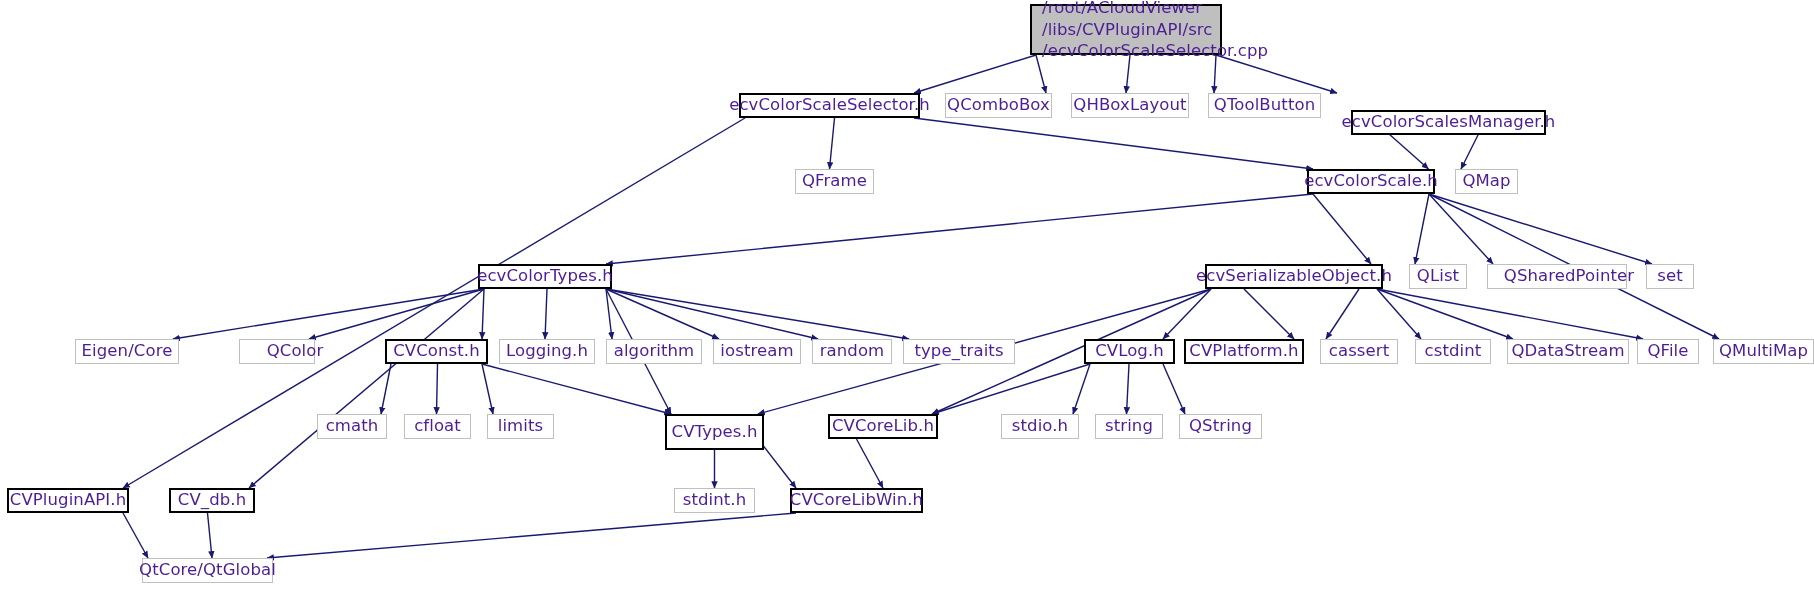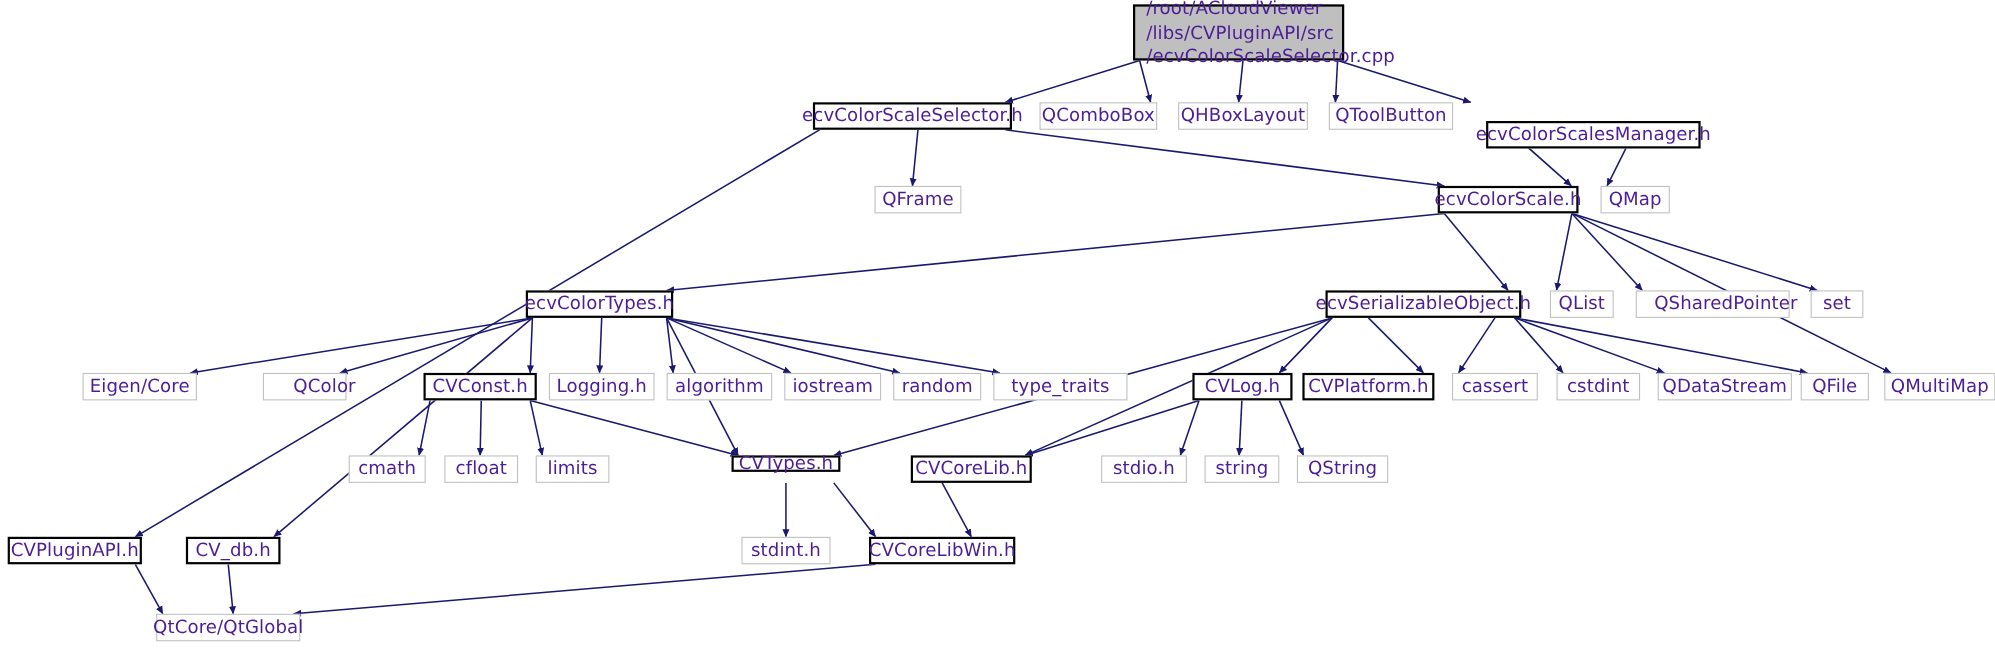--- a/index.html
+++ b/index.html
@@ -126,32 +126,32 @@
       <div class="node extern" style="left: 1409px; top: 264px; width: 58px; height: 25px;">QList</div>
       <div class="node extern" style="left: 1487px; top: 264px; width: 140px; height: 25px; padding-left: 24px;">QSharedPointer</div>
       <div class="node extern" style="left: 1646px; top: 264px; width: 48px; height: 25px;">set</div>
       <div class="node extern" style="left: 75px; top: 339px; width: 104px; height: 25px;">Eigen/Core</div>
       <div class="node extern" style="left: 239px; top: 339px; width: 76px; height: 25px; padding-left: 36px;">QColor</div>
       <div class="node local" style="left: 385px; top: 339px; width: 103px; height: 25px;">CVConst.h</div>
       <div class="node extern" style="left: 499px; top: 339px; width: 96px; height: 25px;">Logging.h</div>
       <div class="node extern" style="left: 606px; top: 339px; width: 96px; height: 25px;">algorithm</div>
       <div class="node extern" style="left: 713px; top: 339px; width: 88px; height: 25px;">iostream</div>
       <div class="node extern" style="left: 812px; top: 339px; width: 80px; height: 25px;">random</div>
-      <div class="node extern" style="left: 903px; top: 339px; width: 122px; height: 25px;">type_traits</div>
+      <div class="node extern" style="left: 903px; top: 339px; width: 112px; height: 25px;">type_traits</div>
       <div class="node local" style="left: 1084px; top: 339px; width: 91px; height: 25px; text-align: right;">CVLog.h</div>
       <div class="node local" style="left: 1184px; top: 339px; width: 120px; height: 25px;">CVPlatform.h</div>
       <div class="node extern" style="left: 1320px; top: 339px; width: 78px; height: 25px;">cassert</div>
       <div class="node extern" style="left: 1415px; top: 339px; width: 76px; height: 25px;">cstdint</div>
       <div class="node extern" style="left: 1507px; top: 339px; width: 122px; height: 25px;">QDataStream</div>
       <div class="node extern" style="left: 1637px; top: 339px; width: 62px; height: 25px;">QFile</div>
       <div class="node extern" style="left: 1713px; top: 339px; width: 101px; height: 25px;">QMultiMap</div>
       <div class="node extern" style="left: 317px; top: 414px; width: 70px; height: 25px;">cmath</div>
       <div class="node extern" style="left: 404px; top: 414px; width: 67px; height: 25px;">cfloat</div>
       <div class="node extern" style="left: 487px; top: 414px; width: 67px; height: 25px;">limits</div>
-      <div class="node local" style="left: 665px; top: 414px; width: 99px; height: 15px;">CVTypes.h</div>
+      <div class="node local" style="left: 665px; top: 414px; width: 99px; height: 36px;">CVTypes.h</div>
       <div class="node local" style="left: 828px; top: 414px; width: 110px; height: 25px;">CVCoreLib.h</div>
       <div class="node extern" style="left: 1001px; top: 414px; width: 78px; height: 25px;">stdio.h</div>
       <div class="node extern" style="left: 1095px; top: 414px; width: 68px; height: 25px;">string</div>
       <div class="node extern" style="left: 1179px; top: 414px; width: 83px; height: 25px;">QString</div>
       <div class="node local" style="left: 7px; top: 488px; width: 122px; height: 25px;">CVPluginAPI.h</div>
       <div class="node local" style="left: 169px; top: 488px; width: 86px; height: 25px;">CV_db.h</div>
       <div class="node extern" style="left: 674px; top: 488px; width: 81px; height: 25px;">stdint.h</div>
       <div class="node local" style="left: 790px; top: 488px; width: 133px; height: 25px;">CVCoreLibWin.h</div>
       <div class="node extern" style="left: 142px; top: 558px; width: 131px; height: 25px;">QtCore/QtGlobal</div>
     </div>

